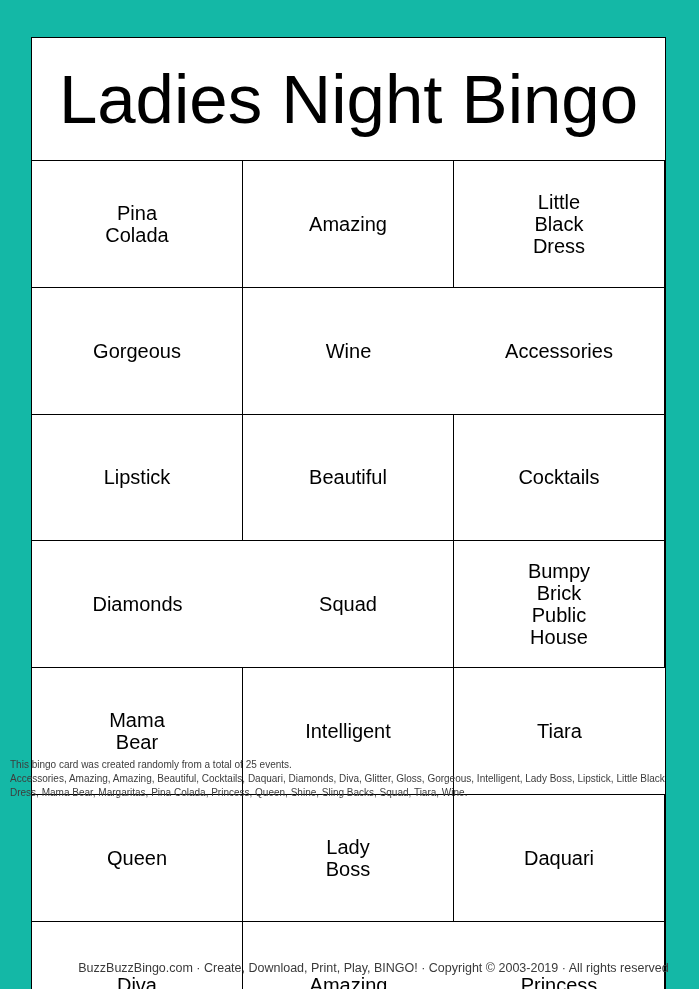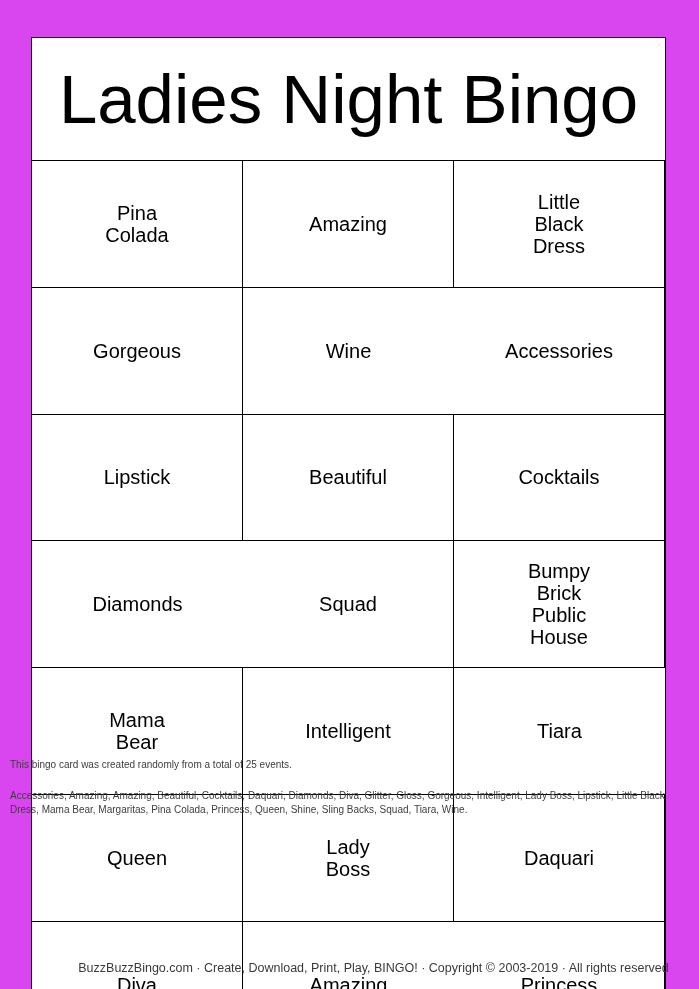--- a/index.html
+++ b/index.html
@@ -5,21 +5,21 @@
   * { margin: 0; padding: 0; box-sizing: border-box; }
   html, body { background: #fff; }
   body {
     font-family: "Liberation Sans", "DejaVu Sans", sans-serif;
     color: #000;
   }
   .page {
     position: relative;
     width: 699px;
     height: 989px;
-    background: #d946ef;
+    background: #14b8a6;
     overflow: hidden;
   }
   .card {
     position: absolute;
     left: 31px;
     top: 37px;
     width: 635px;
     border: 1.5px solid #000;
     background: #fff;
   }
@@ -57,21 +57,21 @@
   .cell:nth-child(n+21) { border-bottom: none; }
   .footnote {
     position: absolute;
     left: 10px;
     top: 758px;
     width: 685px;
     font-size: 10px;
     line-height: 14px;
     color: #3d3d3d;
   }
-  .footnote .events { margin-top: 17px; }
+  .footnote .events { margin-top: 0; }
   .site-footer {
     position: absolute;
     left: 0;
     top: 961px;
     width: 699px;
     text-align: center;
     font-size: 12.5px;
     color: #3a3a3a;
     white-space: nowrap;
     margin-left: 24px;

